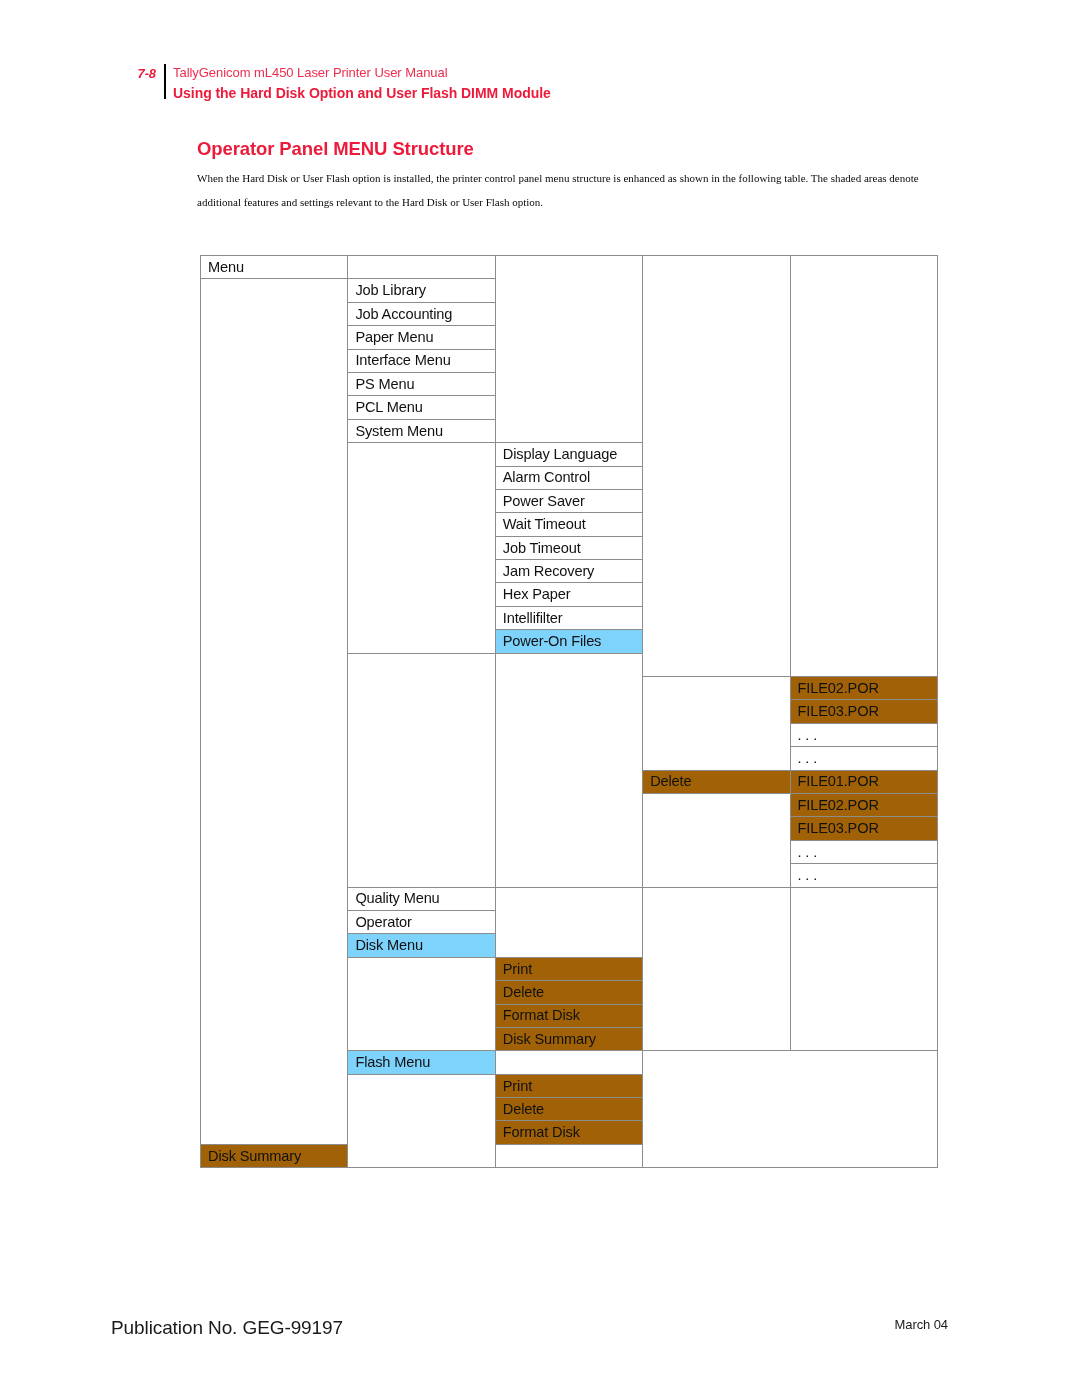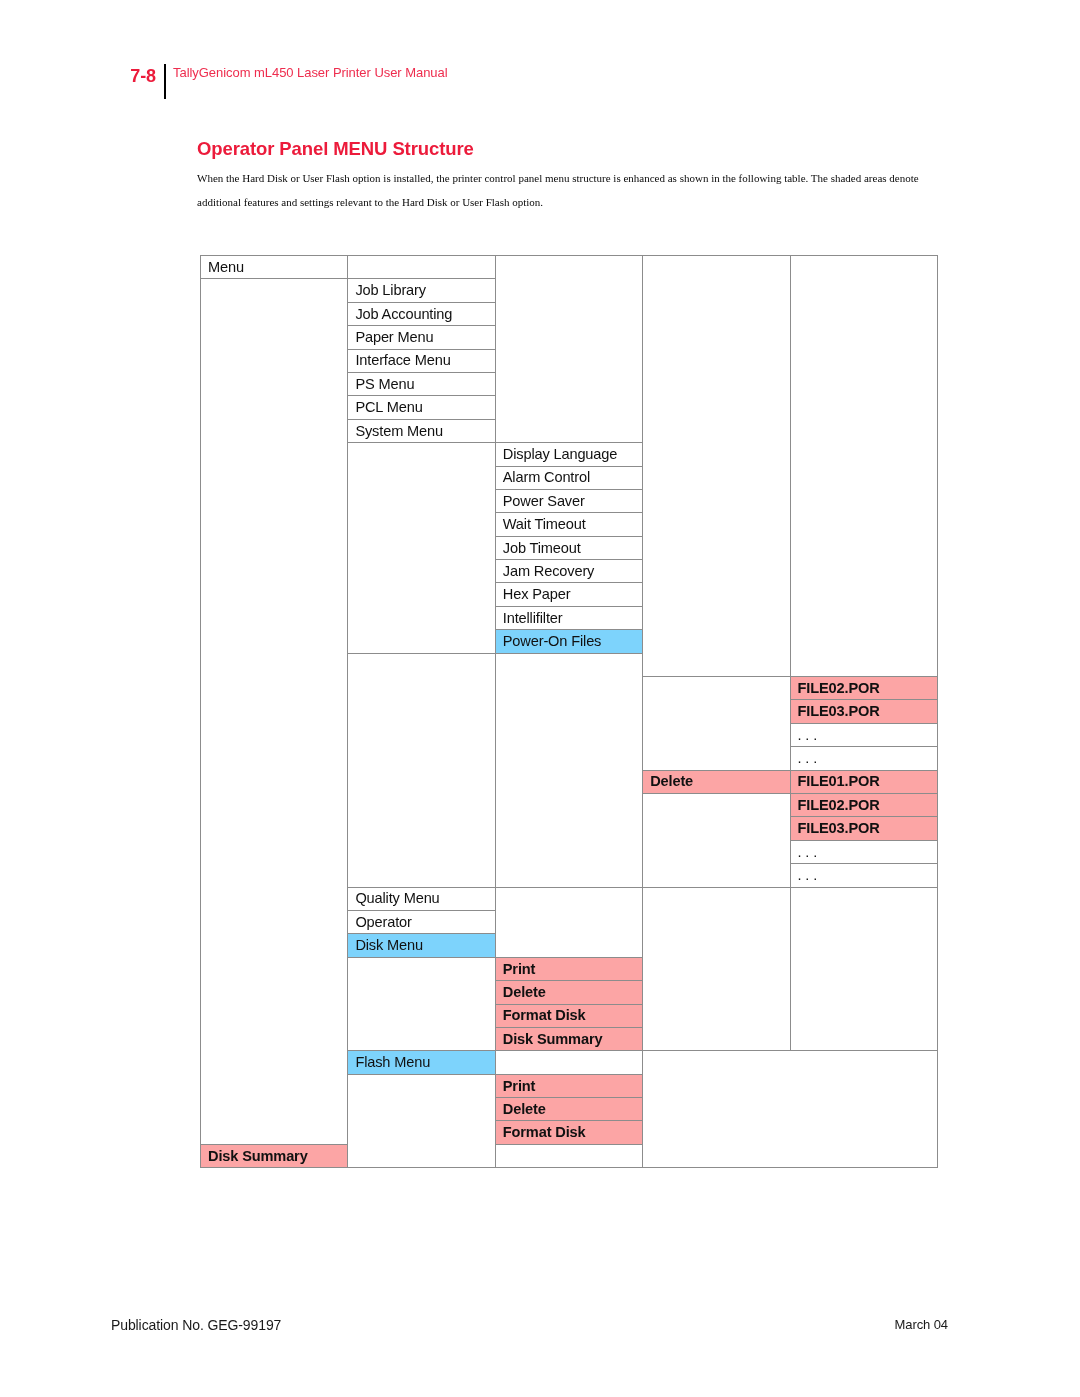--- a/index.html
+++ b/index.html
@@ -23,24 +23,25 @@
     top: 60px;
     width: 830px;
     height: 50px;
   }
   #header-pagenum {
     position: absolute;
     left: 0px;
     top: 6px;
     width: 34px;
     text-align: right;
-    font-size: 18px;
+    font-size: 13px;
     font-weight: bold;
     color: #ec1b3b;
     letter-spacing: -0.1px;
+    font-style: italic;
   }
   #header-rule {
     position: absolute;
     left: 42px;
     top: 4px;
     width: 2px;
     height: 35px;
     background: #000000;
   }
   #header-manual {
@@ -110,29 +111,29 @@
     color: #111;
     vertical-align: middle;
     border: 1px solid #8c8c8c;
     line-height: 1;
     letter-spacing: -0.15px;
     white-space: nowrap;
     overflow: hidden;
   }
   td.blank { border: 1px solid #8c8c8c; }
   td.hl-yellow { background: #7dd3fc; }
-  td.hl-cyan   { background: #fca5a5; font-weight: bold; }
+  td.hl-cyan   { background: #a16207; }
   td.dots { letter-spacing: 2.5px; font-size: 14px; }
 
   
   #footer-left {
     position: absolute;
     left: 111px;
     top: 1317px;
-    font-size: 14px;
+    font-size: 19px;
     color: #1a1a1a;
     letter-spacing: -0.1px;
   }
   #footer-right {
     position: absolute;
     left: 0;
     top: 1317px;
     width: 948px;
     text-align: right;
     font-size: 13px;
@@ -140,20 +141,21 @@
     letter-spacing: -0.1px;
   }
 </style>
 </head>
 <body>
 
 <div id="page-header">
   <div id="header-pagenum">7-8</div>
   <div id="header-rule"></div>
   <div id="header-manual">TallyGenicom mL450 Laser Printer User Manual</div>
+  <div id="header-section">Using the Hard Disk Option and User Flash DIMM Module</div>
 </div>
 
 <div id="section-title">Operator Panel MENU Structure</div>
 <div id="intro-paragraph">When the Hard Disk or User Flash option is installed, the printer control panel menu structure is enhanced as shown in the following table. The shaded areas denote additional features and settings relevant to the Hard Disk or User Flash option.</div>
 
 <div id="menu-table-wrap">
 <table class="menu-table">
   <colgroup>
     <col class="c">
         <col class="c">

